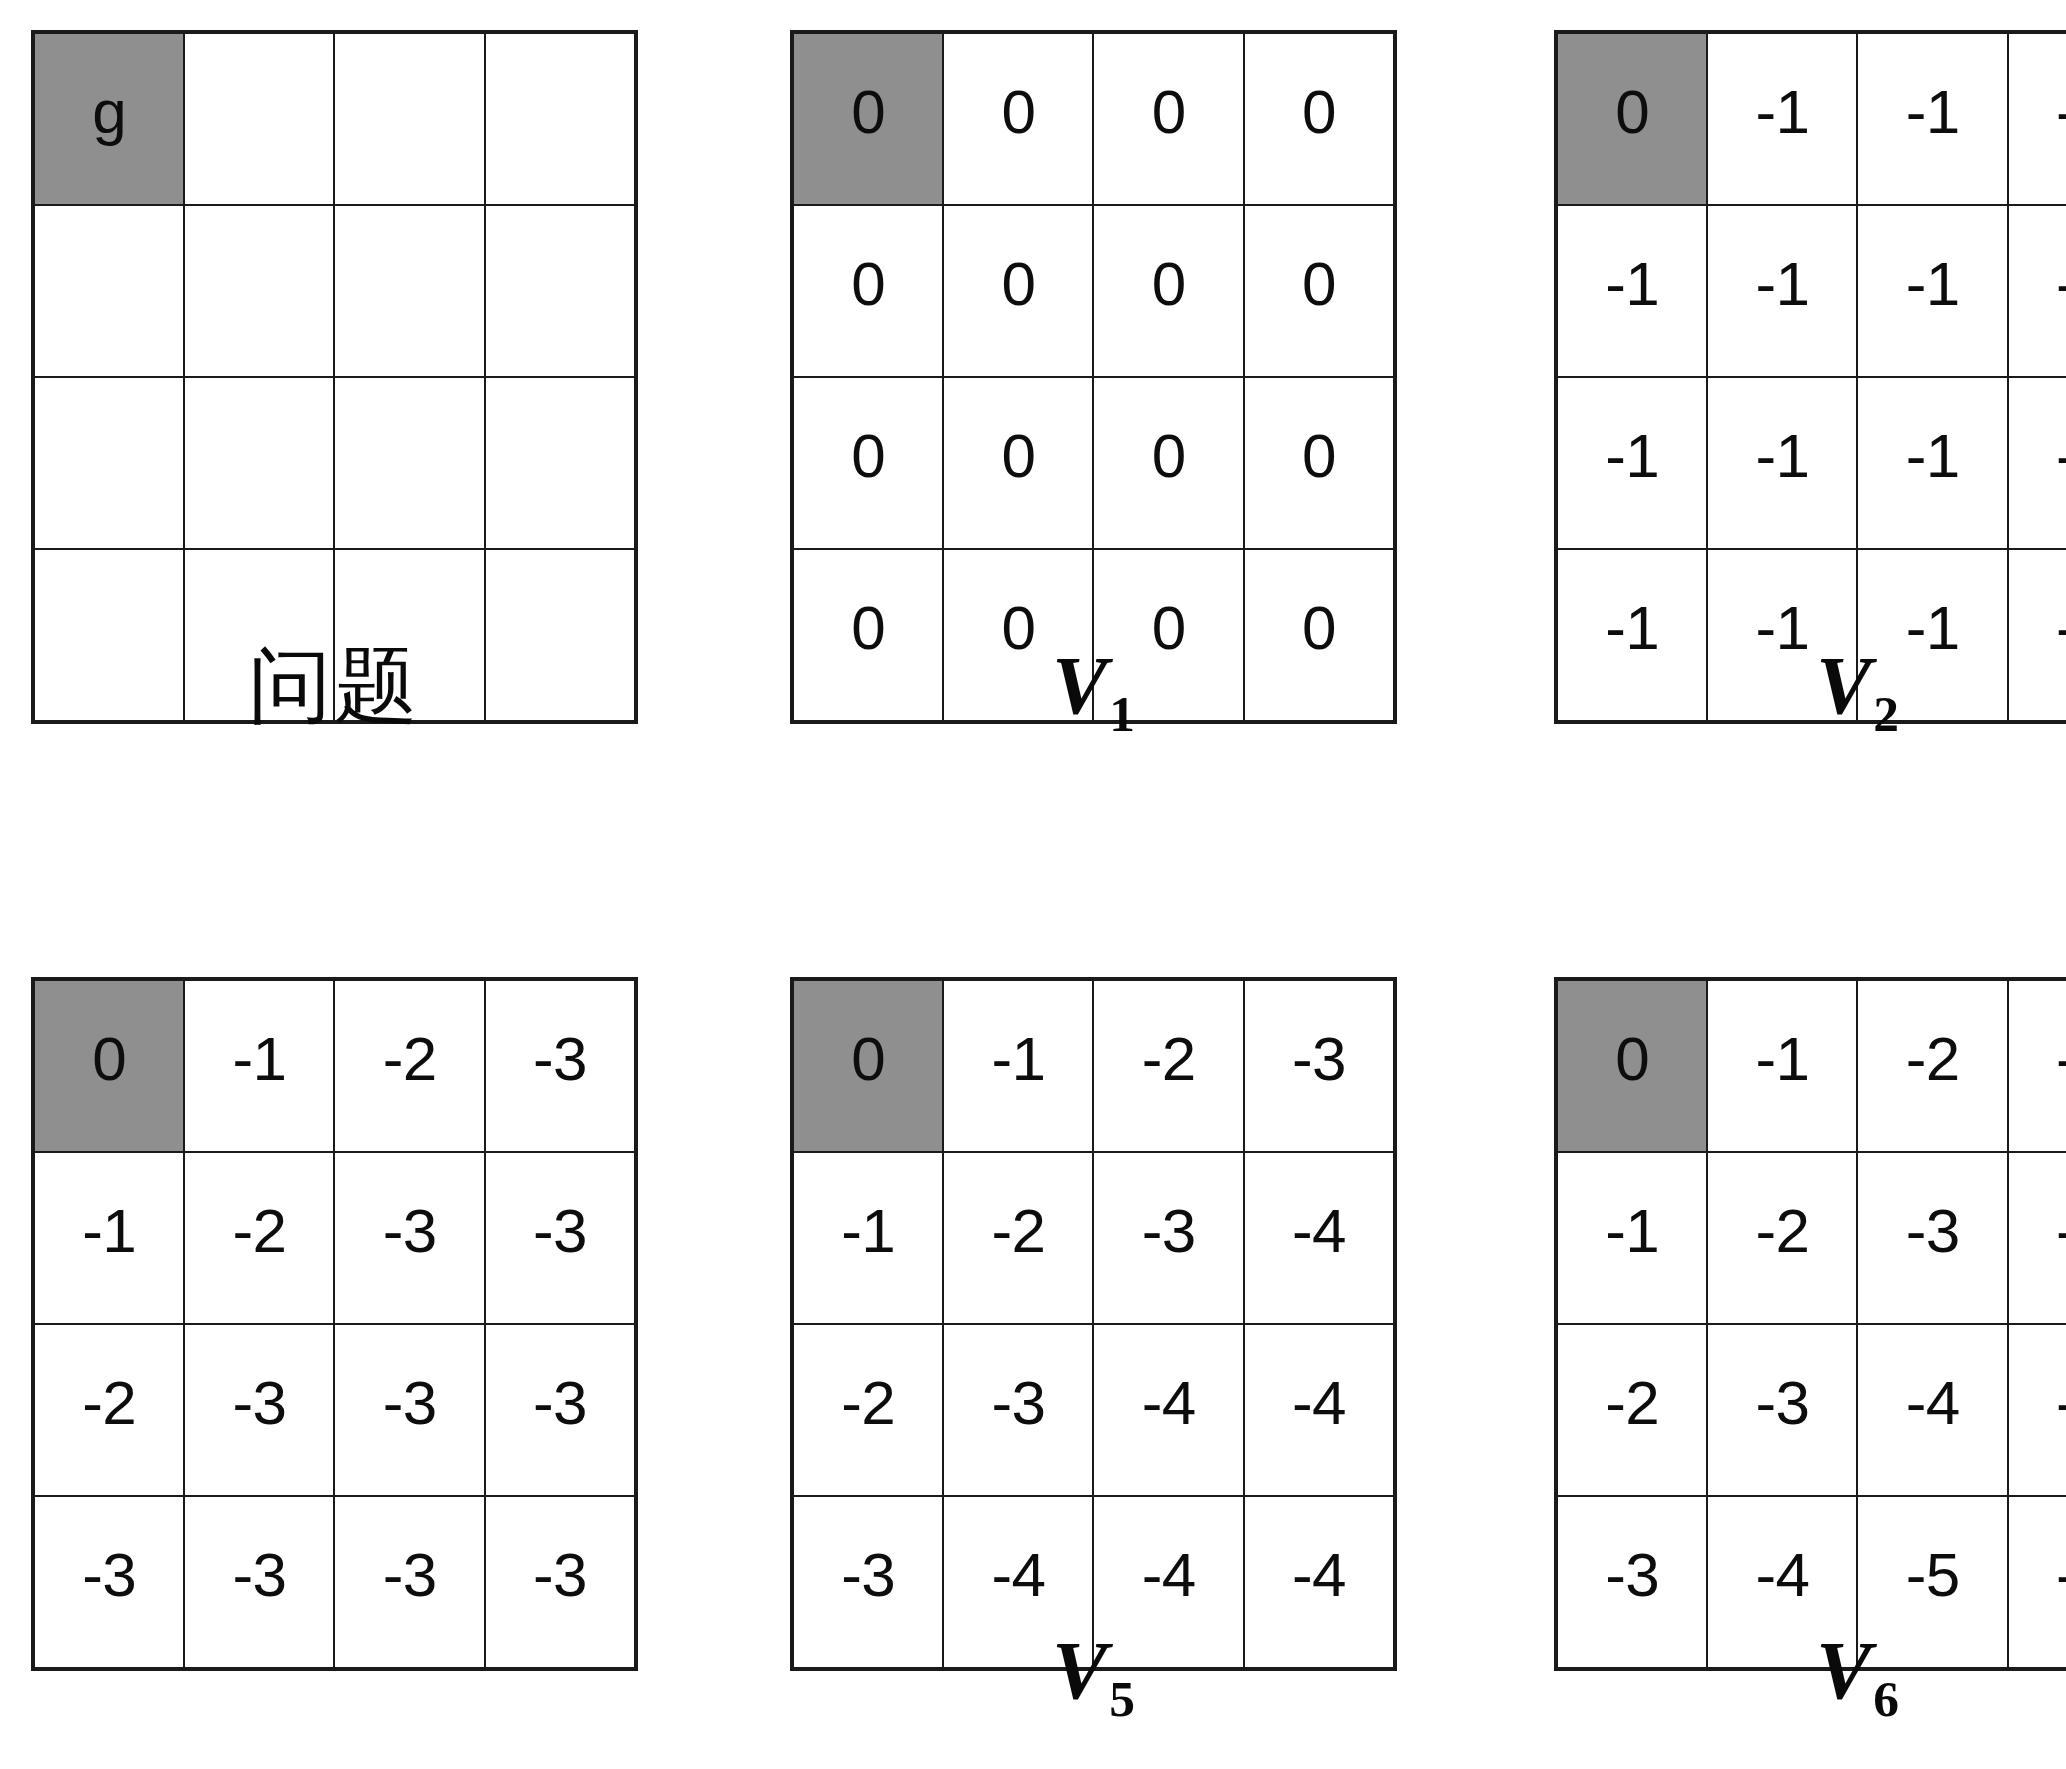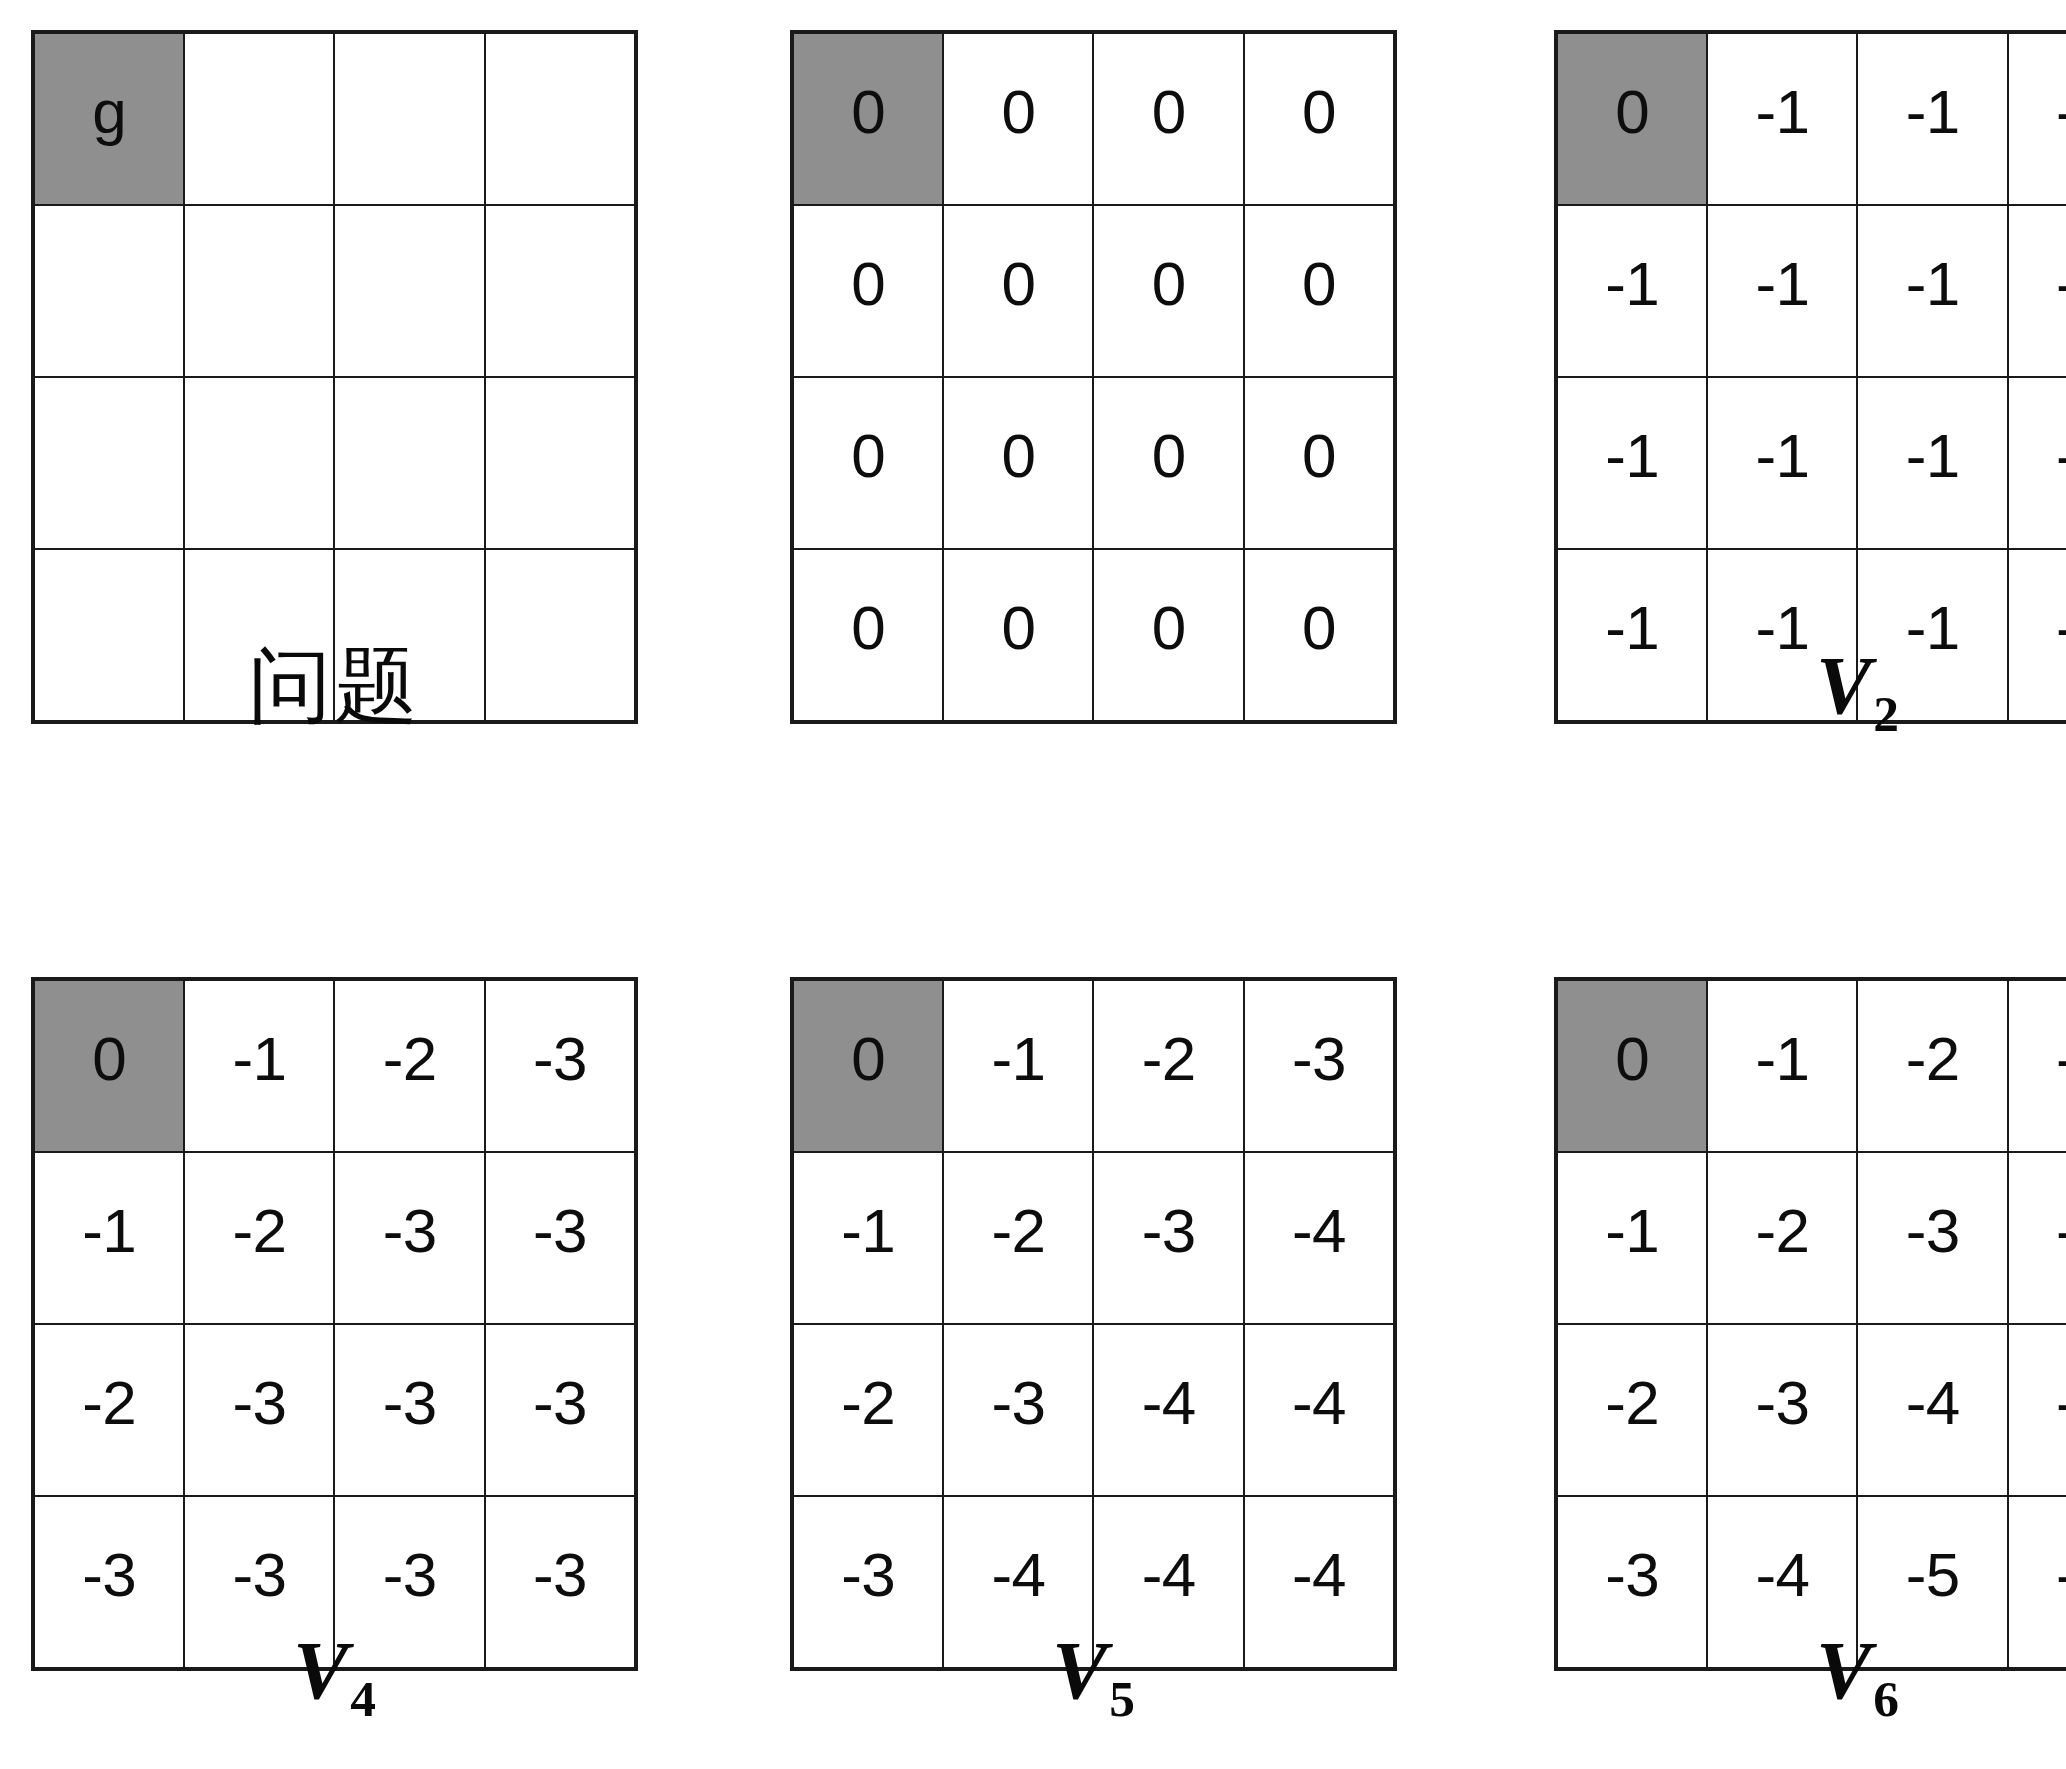--- a/index.html
+++ b/index.html
@@ -158,20 +158,21 @@
           </tr>
           <tr>
             <td>0</td>
             <td>0</td>
             <td>0</td>
             <td>0</td>
           </tr>
         </tbody>
       </table>
     </div>
+    <div class="panel-label label-top col-1"><span class="label-math"><span>V</span><span class="sub">1</span></span></div>
     <div class="grid-panel row-top col-2">
       <table class="grid">
         <tbody>
           <tr>
             <td class="shaded">0</td>
             <td>-1</td>
             <td>-1</td>
             <td>-1</td>
           </tr>
           <tr>
@@ -219,21 +220,20 @@
           </tr>
           <tr>
             <td>-3</td>
             <td>-3</td>
             <td>-3</td>
             <td>-3</td>
           </tr>
         </tbody>
       </table>
     </div>
-    <div class="panel-label label-bot col-0"><span class="label-math"><span>V</span><span class="sub">4</span></span></div>
     <div class="grid-panel row-bot col-1">
       <table class="grid">
         <tbody>
           <tr>
             <td class="shaded">0</td>
             <td>-1</td>
             <td>-2</td>
             <td>-3</td>
           </tr>
           <tr>

